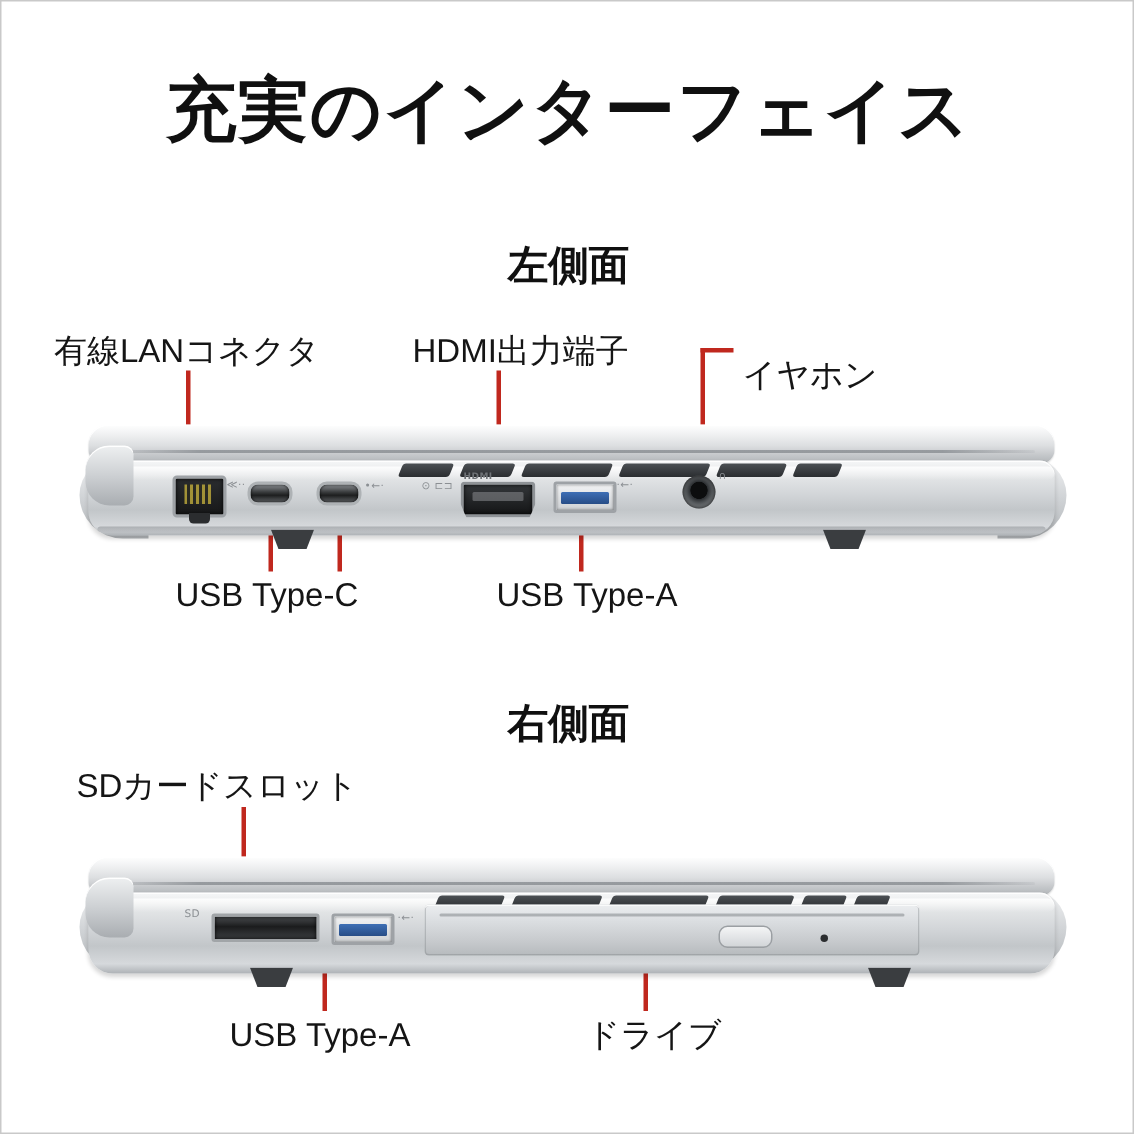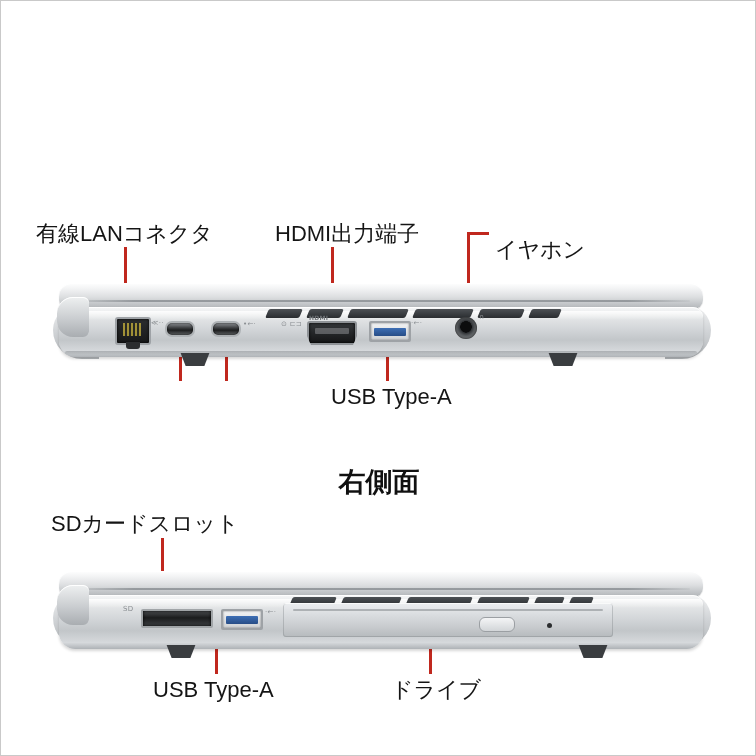--- a/index.html
+++ b/index.html
@@ -198,25 +198,28 @@
     letter-spacing:.3px;white-space:nowrap;
     font-family:"DejaVu Sans",sans-serif;
   }
   .ico.hdmi-txt{font-size:6px;font-weight:bold;color:#6f7377;}
 </style>
 </head>
 <body>
 
 <div id="page">
 
-
+  <div class="page-title">充実のインターフェイス</div>
+
+  <div class="section-title" id="sec-left">左側面</div>
 
   <div class="lbl" style="left:274px; top:222px;">HDMI出力端子</div>
   <div class="lbl" style="left:35px;  top:222px;">有線LANコネクタ</div>
   <div class="lbl" style="left:494px; top:238px;">イヤホン</div>
+  <div class="lbl" style="left:116px; top:385px;">USB Type-C</div>
   <div class="lbl" style="left:330px; top:385px;">USB Type-A</div>
 
   <div class="lead-v" style="left:123px; top:246px; height:72px;"></div>
   <div class="lead-dot" style="left:119px; top:313px;"></div>
 
   <div class="lead-v" style="left:330px; top:246px; height:74px;"></div>
   <div class="lead-dot" style="left:326px; top:315px;"></div>
 
   <div class="lead-h" style="left:466px; top:231px; width:22px;"></div>
   <div class="lead-v" style="left:466px; top:231px; height:84px;"></div>

